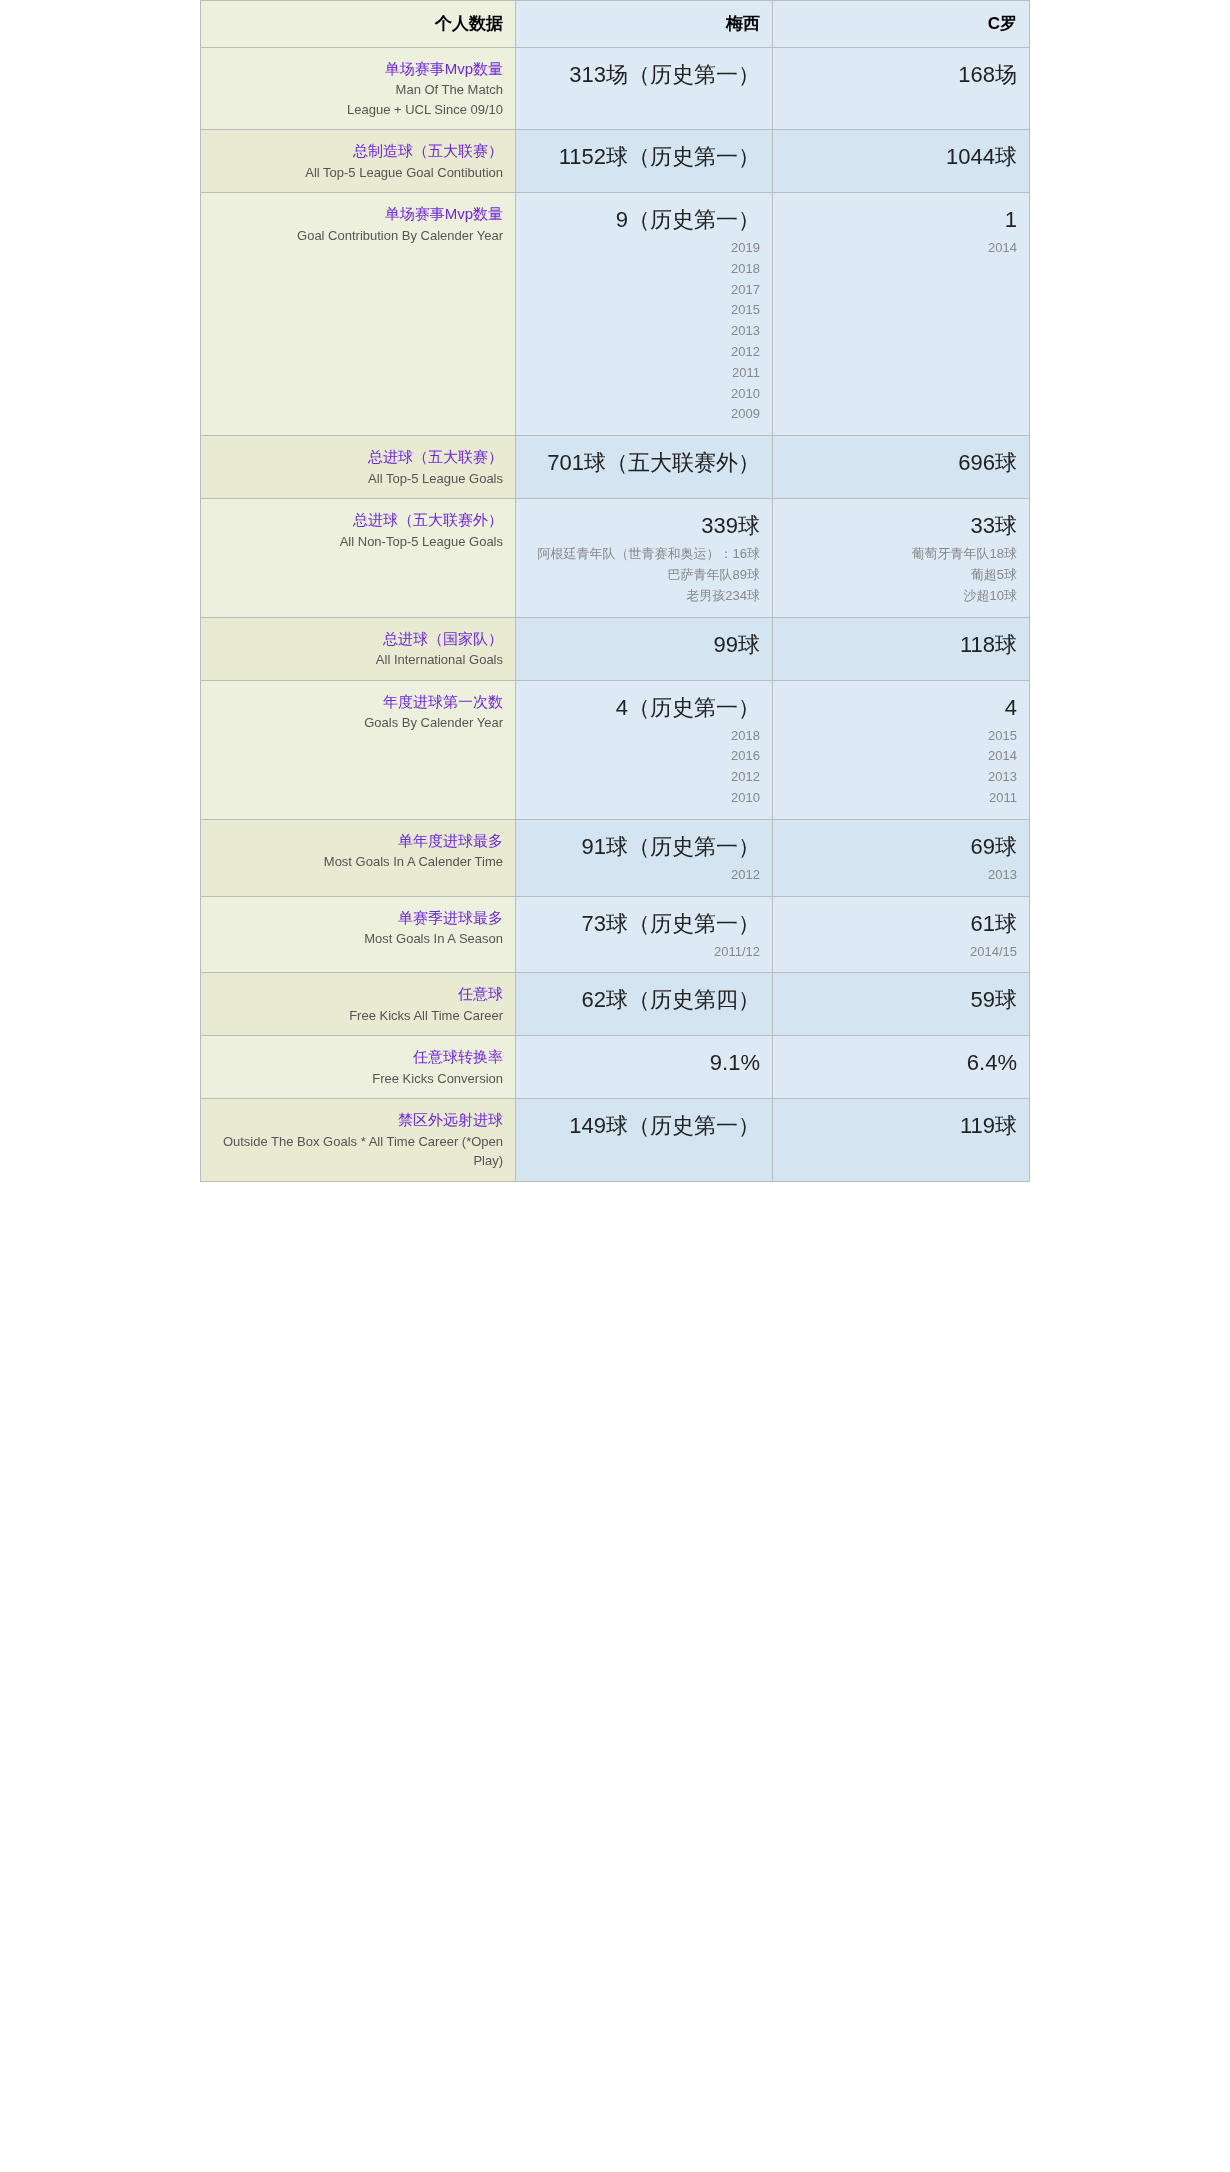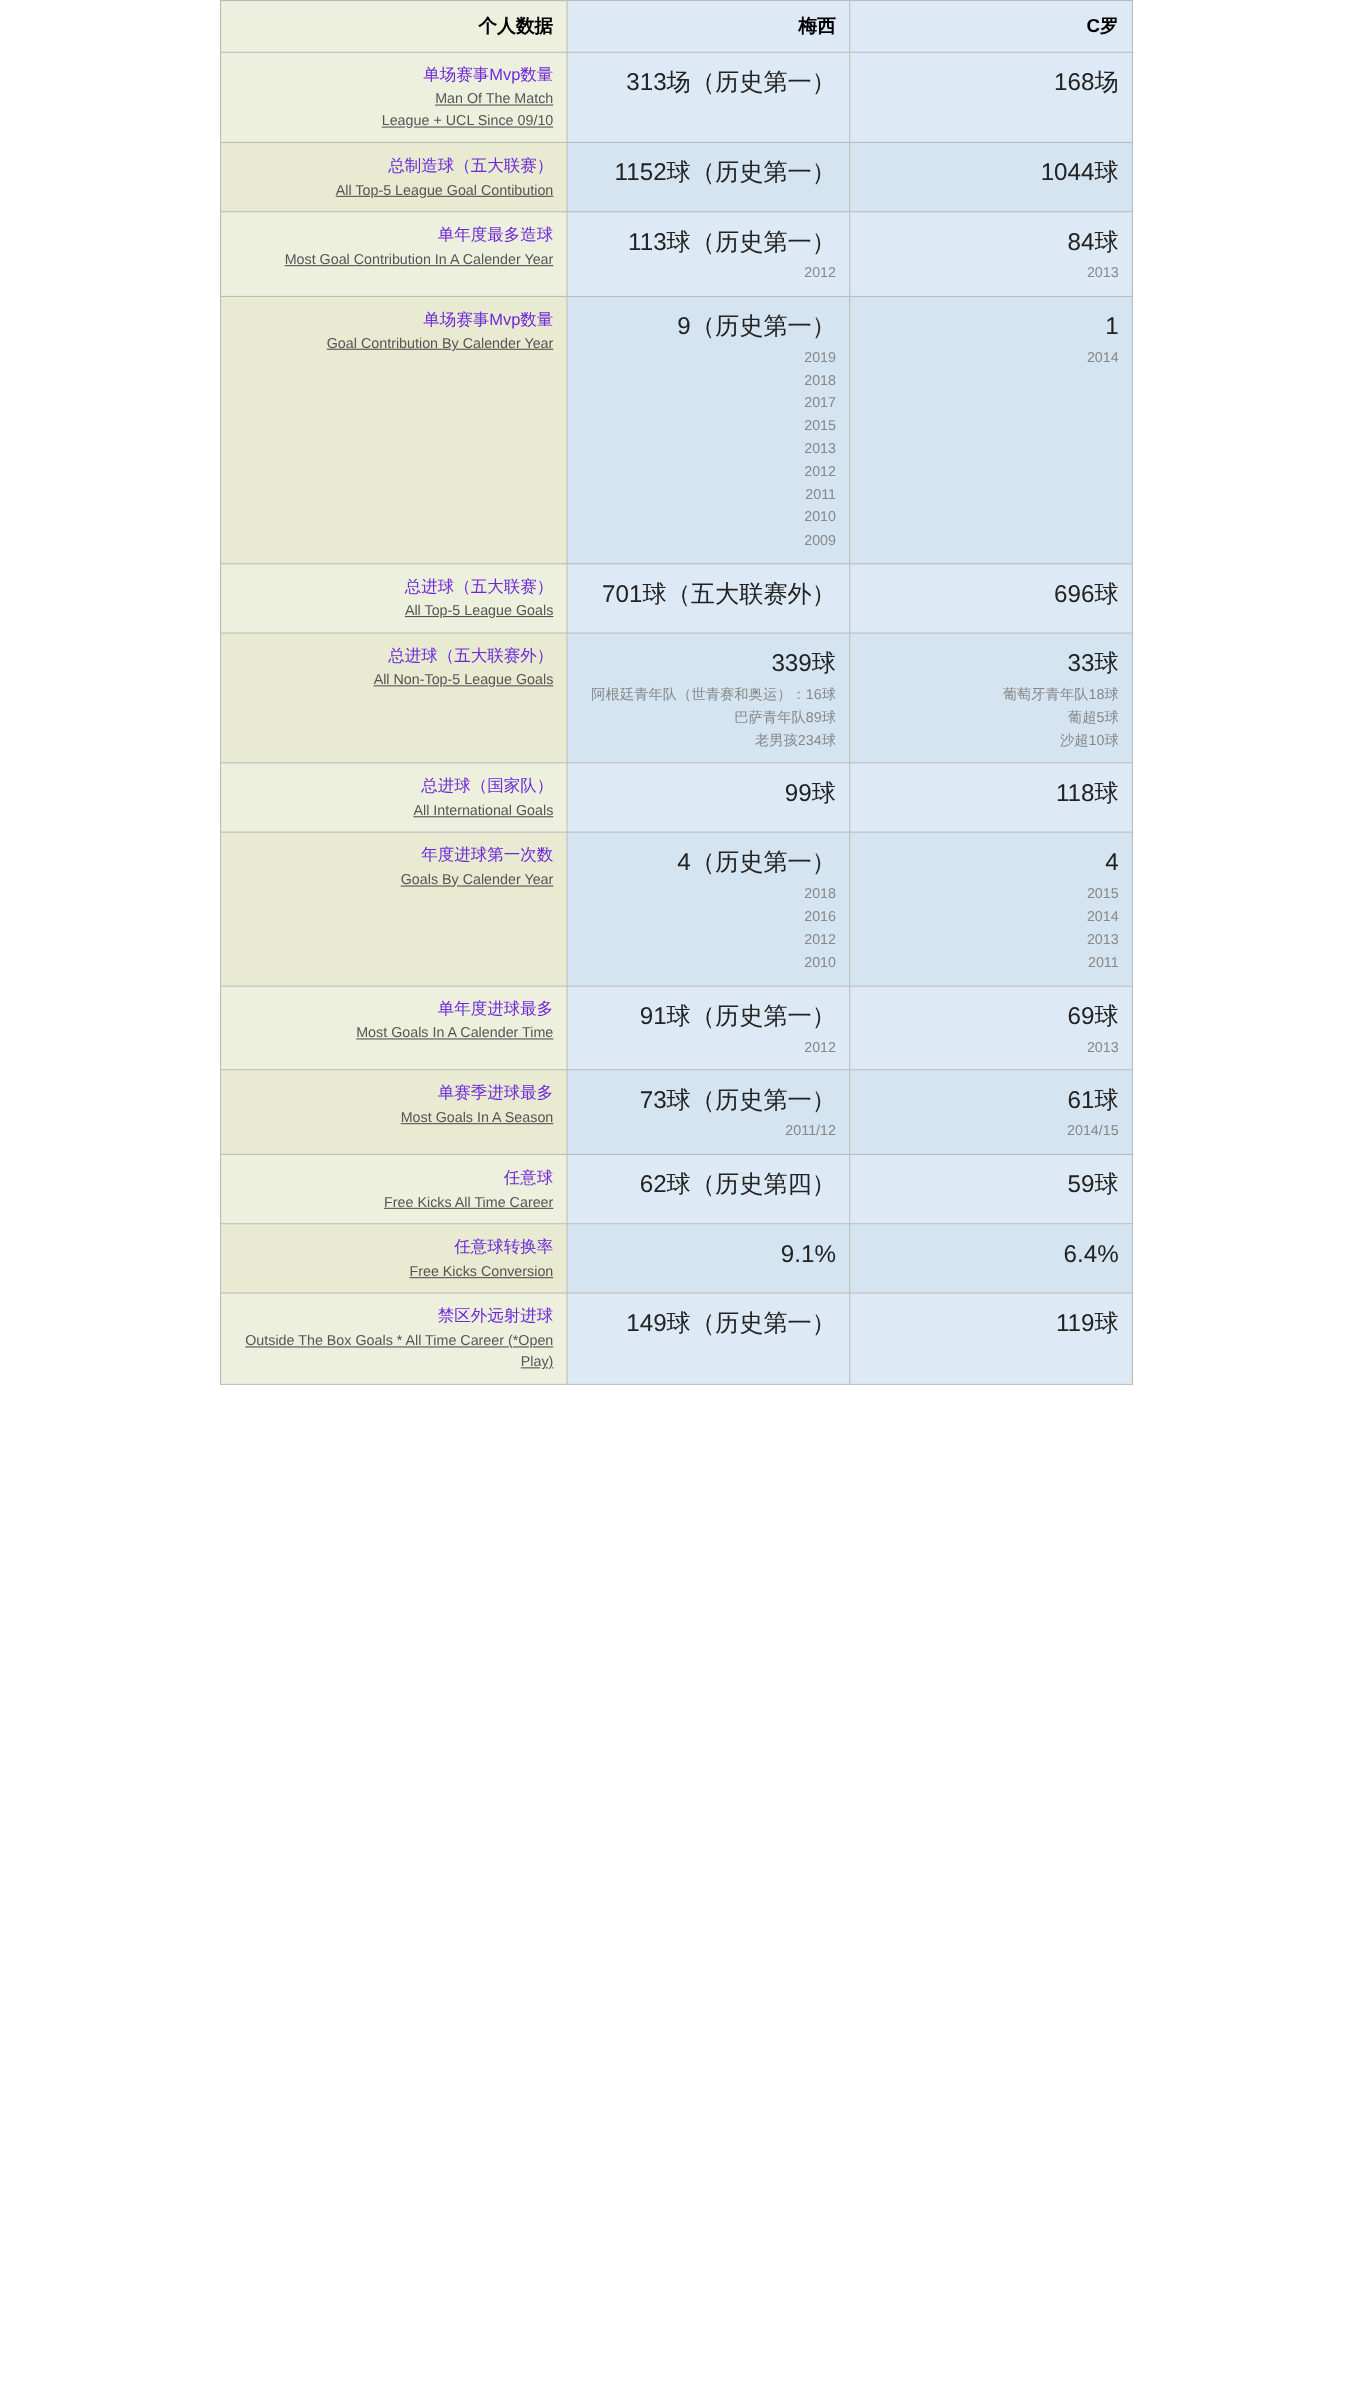--- a/index.html
+++ b/index.html
@@ -52,21 +52,20 @@
       line-height: 1.6;
     }
     .label-zh {
       font-size: 15px;
       color: #6d28d9;
     }
     .label-en {
       font-size: 13px;
       color: #555;
       display: block;
-      text-decoration: underline;
     }
     tr:nth-child(odd) .col-label {
       background-color: #eef0de;
     }
     tr:nth-child(even) .col-label {
       background-color: #e8ead2;
     }
     tr:nth-child(odd) .col-messi,
     tr:nth-child(odd) .col-ronaldo {
       background-color: #ddeaf5;
@@ -101,31 +100,20 @@
       <tr>
         <td class="col-label"><span class="label-zh">总制造球（五大联赛）</span><span class="label-en" style="white-space: pre-line;">All Top-5 League Goal Contibution</span></td>
         <td class="col-messi">
           <span class="main-value">1152球（历史第一）</span>
         </td>
         <td class="col-ronaldo">
           <span class="main-value">1044球</span>
         </td>
       </tr>
       <tr>
-        <td class="col-label"><span class="label-zh">单年度最多造球</span><span class="label-en" style="white-space: pre-line;">Most Goal Contribution In A Calender Year</span></td>
-        <td class="col-messi">
-          <span class="main-value">113球（历史第一）</span>
-          <span class="sub-value" style="white-space: pre-line;">2012</span>
-        </td>
-        <td class="col-ronaldo">
-          <span class="main-value">84球</span>
-          <span class="sub-value" style="white-space: pre-line;">2013</span>
-        </td>
-      </tr>
-      <tr>
         <td class="col-label"><span class="label-zh">单场赛事Mvp数量</span><span class="label-en" style="white-space: pre-line;">Goal Contribution By Calender Year</span></td>
         <td class="col-messi">
           <span class="main-value">9（历史第一）</span>
           <span class="sub-value" style="white-space: pre-line;">2019
 2018
 2017
 2015
 2013
 2012
 2011

